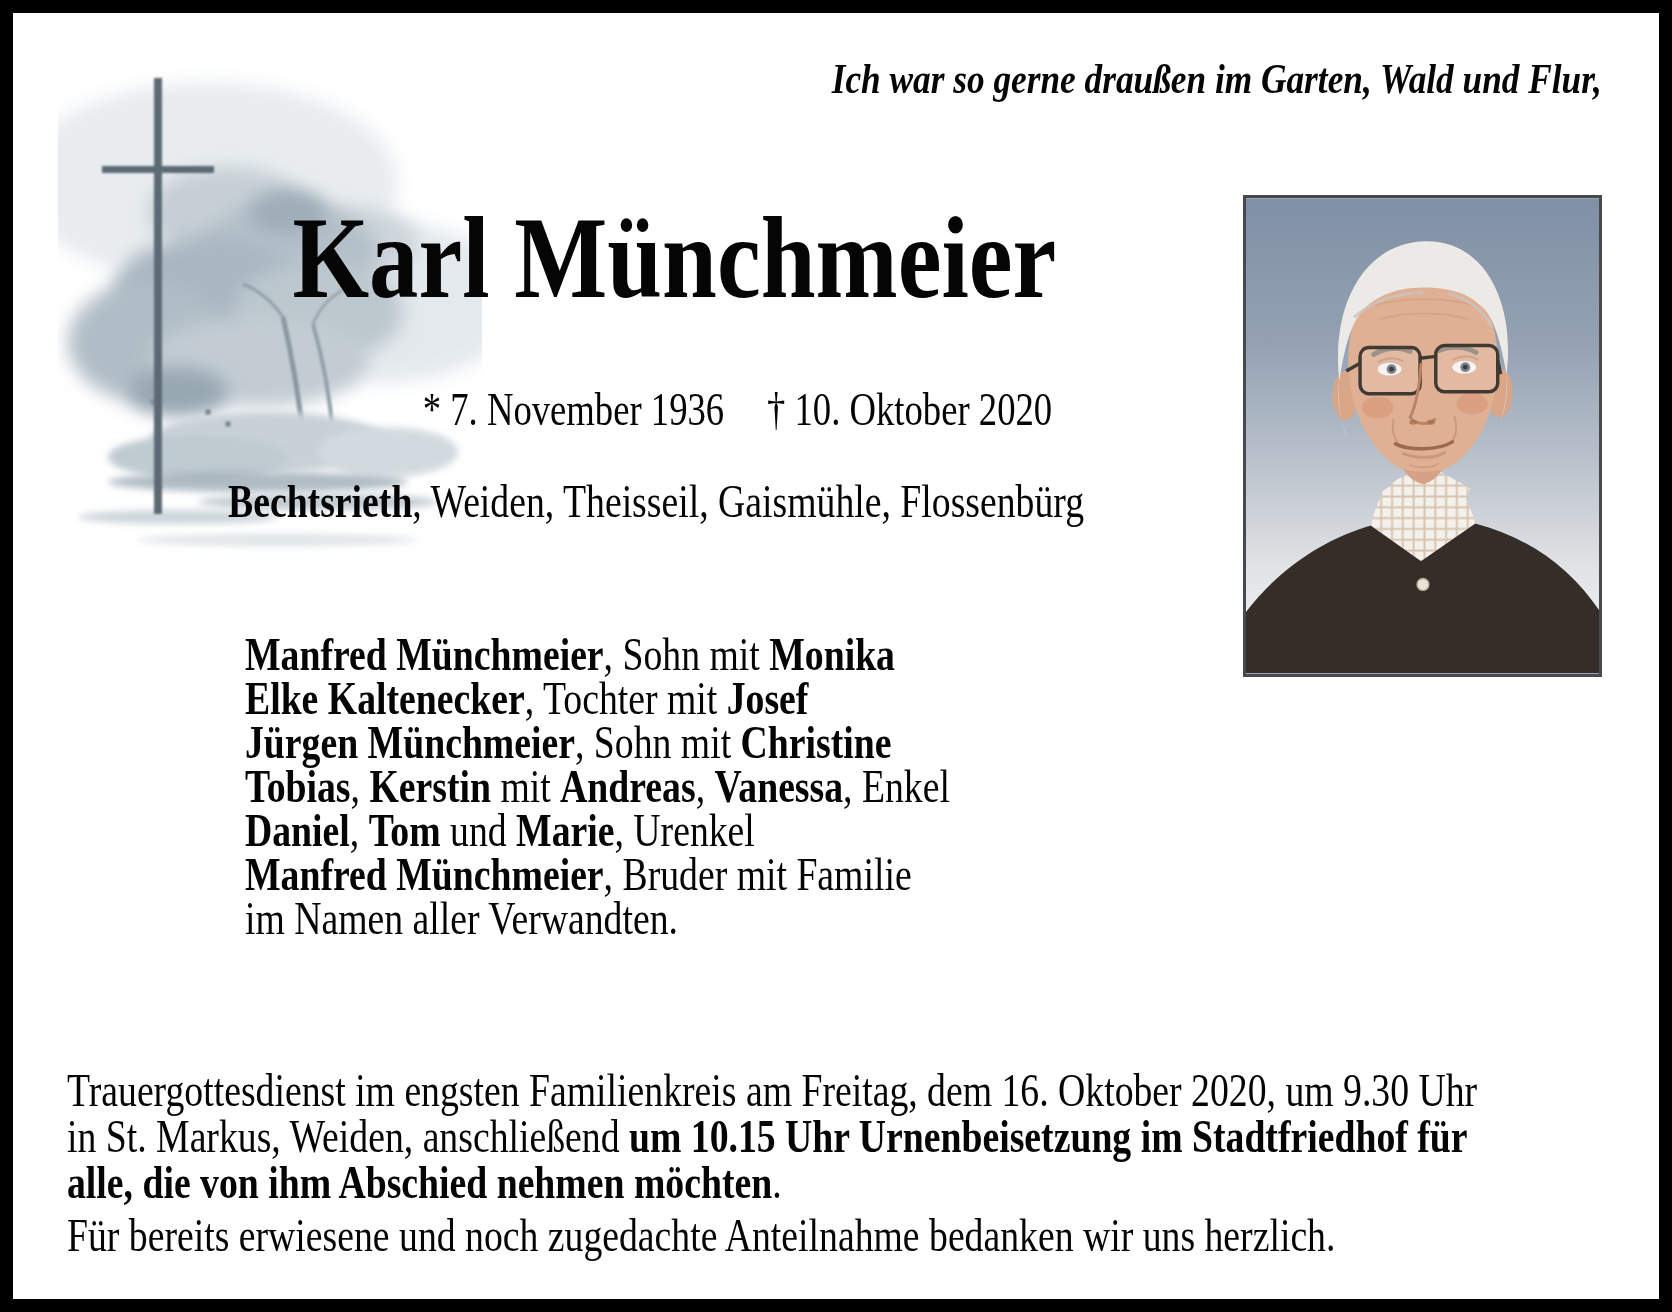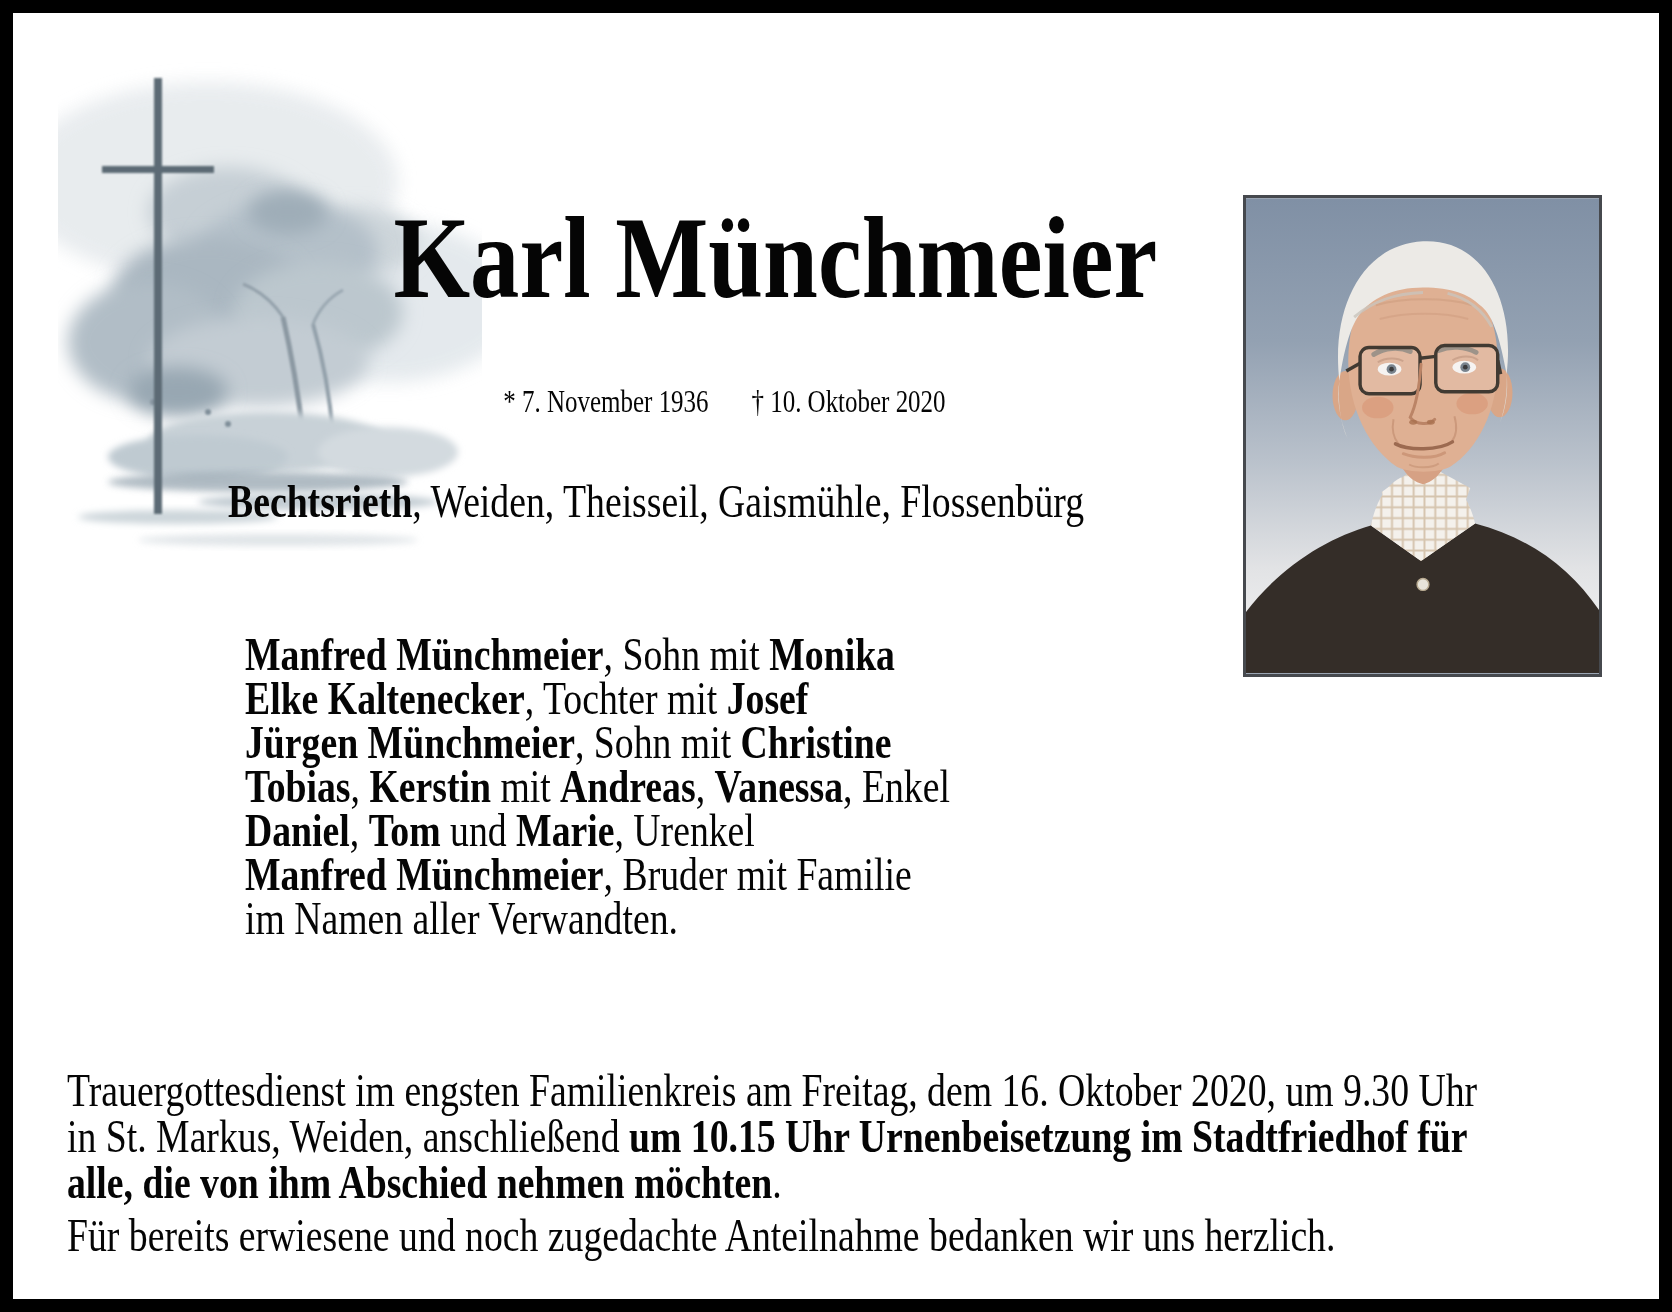--- a/index.html
+++ b/index.html
@@ -20,26 +20,26 @@
   .quote { position:absolute; top:58px; right:70px; text-align:right;
            font-size:42px; font-weight:bold; font-style:italic; z-index:5; }
   .quote .qline { line-height:43px; }
 
   .artwork { position:absolute; left:58px; top:62px; width:424px; height:520px; z-index:1; }
 
   .photo { position:absolute; left:1243px; top:195px; width:359px; height:482px;
            border:3px solid #46494e; box-sizing:border-box; z-index:6; background:#9aa5b3; }
   .photo svg { display:block; width:100%; height:100%; }
 
-  .title-wrap    { position:absolute; left:225px; top:200px; width:1000px; text-align:right;
+  .title-wrap    { position:absolute; left:225px; top:200px; width:1000px; text-align:left;
                    font-size:116px; font-weight:bold; line-height:1.0; z-index:5; }
   .subtitle-wrap { position:absolute; left:225px; top:316px; width:1000px; text-align:center;
                    font-size:41px; line-height:1.1; z-index:5; }
-  .dates-wrap    { position:absolute; left:224px; top:384px; width:1000px; text-align:center;
-                   font-size:32px; line-height:1.1; z-index:5;font-family:Liberation Serif, serif; }
+  .dates-wrap    { position:absolute; left:237px; top:384px; width:1000px; text-align:center;
+                   font-size:47px; line-height:1.1; z-index:5;font-family:Liberation Serif, serif; }
   .date-gap { display:inline-block; width:55px; }
 
   .places { position:absolute; left:228px; top:477px; font-size:46px; line-height:1.1; z-index:5; }
   .intro  { position:absolute; left:245px; top:569px; font-size:46px; line-height:1.1; z-index:5; }
 
   .family { position:absolute; left:245px; top:633px; font-size:46px; z-index:5; }
   .family .fline { line-height:44px; }
 
   .funeral { position:absolute; left:67px; top:1068px; font-size:46px; z-index:5; }
   .funeral .uline { line-height:46px; }
@@ -99,20 +99,21 @@
         <circle cx="95" cy="340" r="3" fill="#8794a0" filter="url(#b1)"></circle>
       </g>
       <g filter="url(#b1)">
         <rect x="96" y="16" width="8" height="436" fill="#5c6a74"></rect>
         <rect x="44" y="104" width="112" height="7" fill="#5c6a74"></rect>
       </g>
     </svg>
   </div>
 
   <div class="quote">
+      <div class="qline"><span class="sqz-r"><span>Ich war so gerne draußen im Garten, Wald und Flur,</span></span></div>
     </div>
 
   <div class="photo">
     <svg viewBox="0 0 359 482">
       <defs>
         <linearGradient id="pbg" x1="0" y1="0" x2="0" y2="1">
           <stop offset="0" stop-color="#8090a5"></stop>
             <stop offset="0.3" stop-color="#93a1b2"></stop>
           <stop offset="0.55" stop-color="#b9c1cb"></stop>
             <stop offset="0.78" stop-color="#e2e3e5"></stop>

